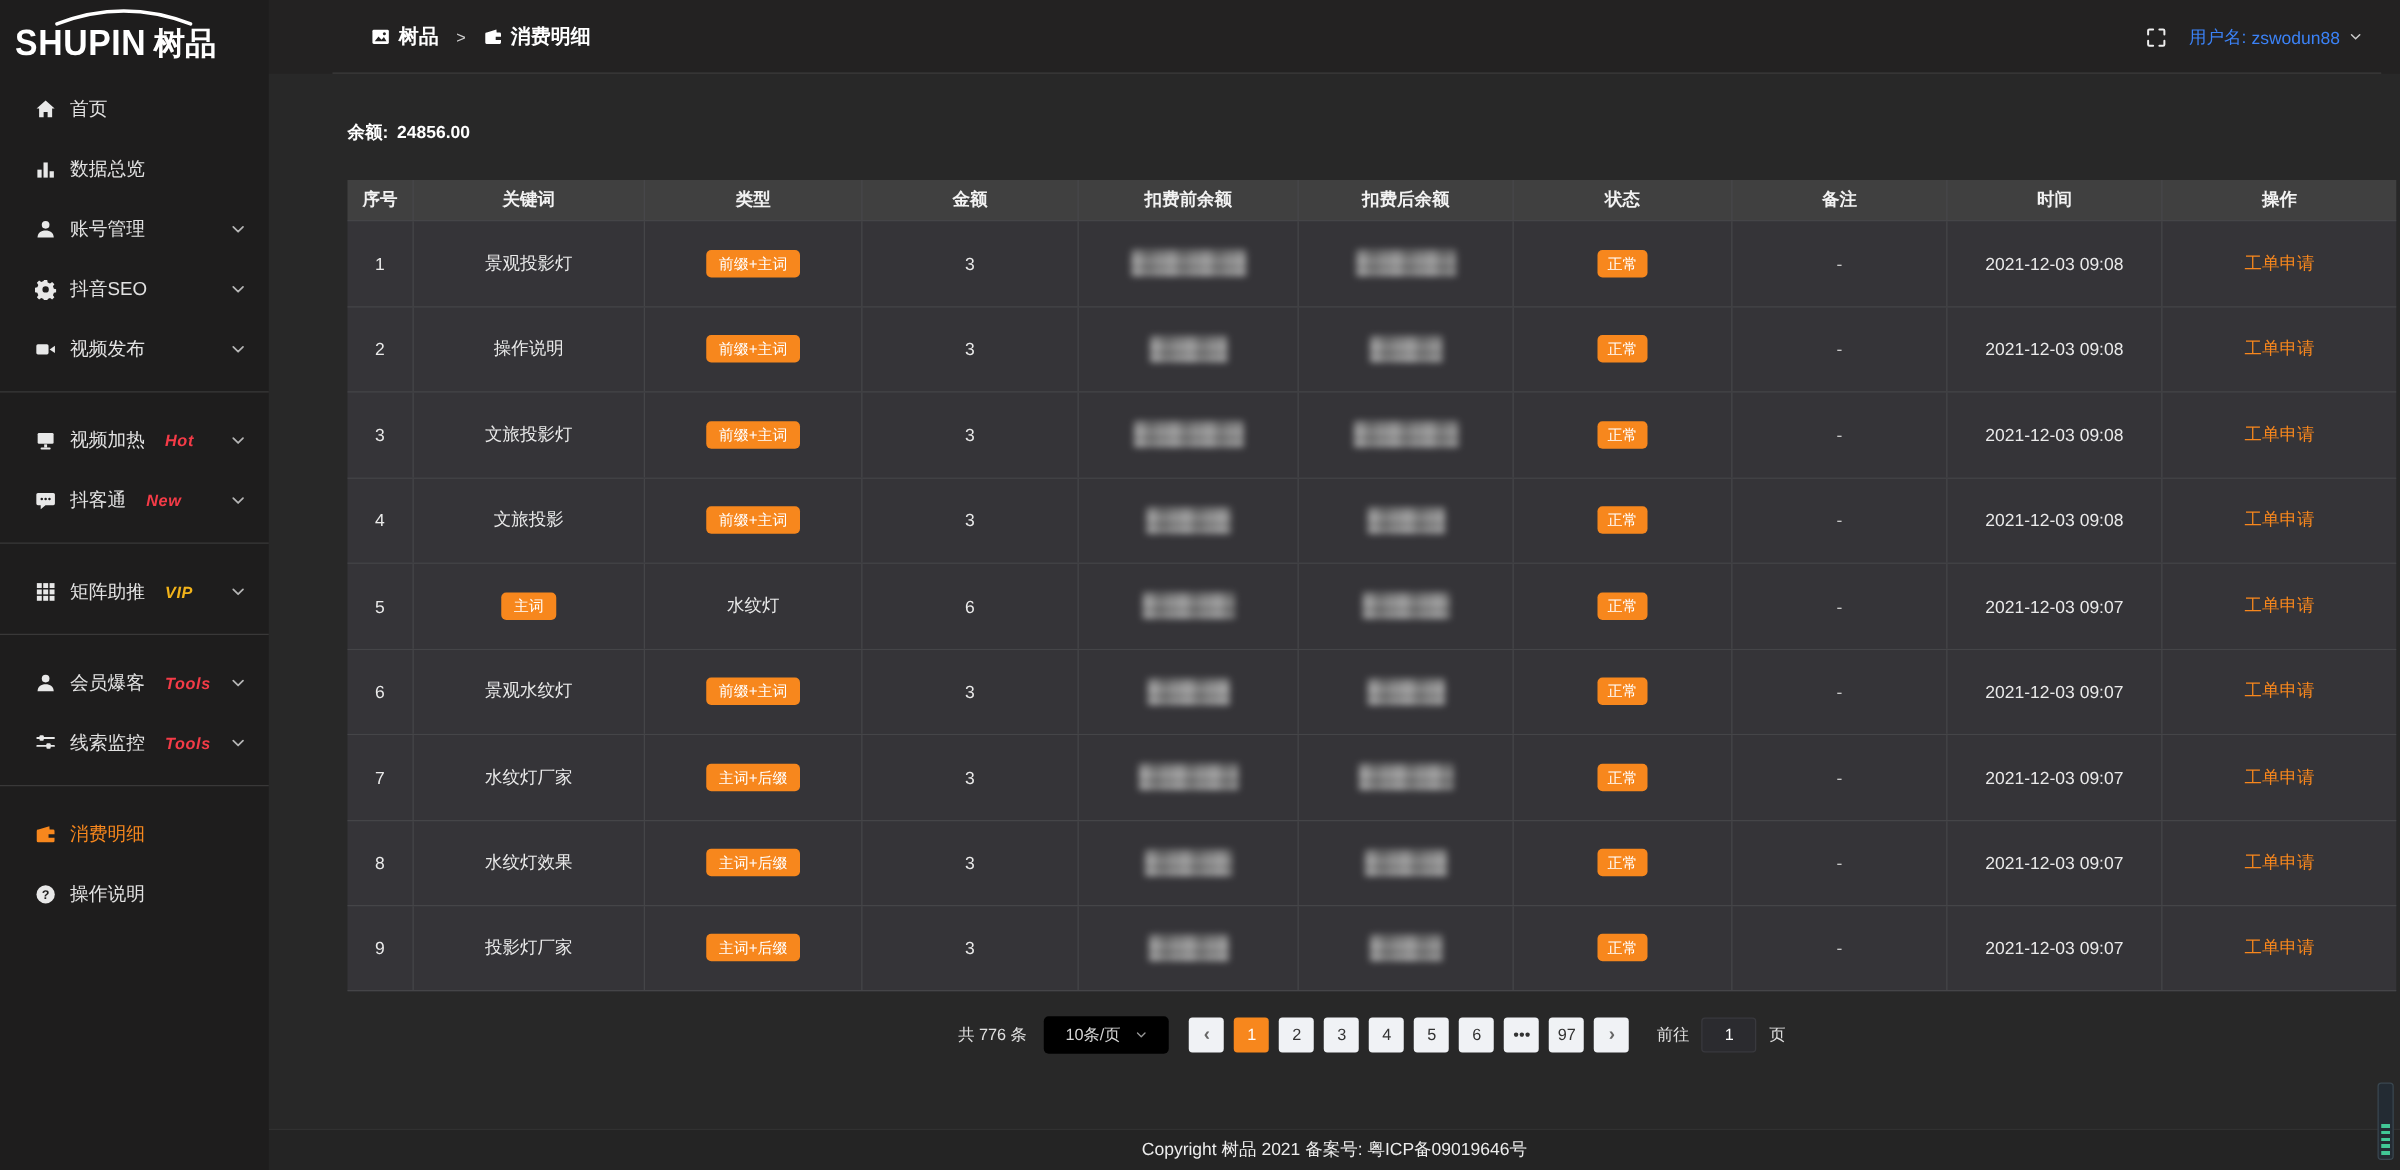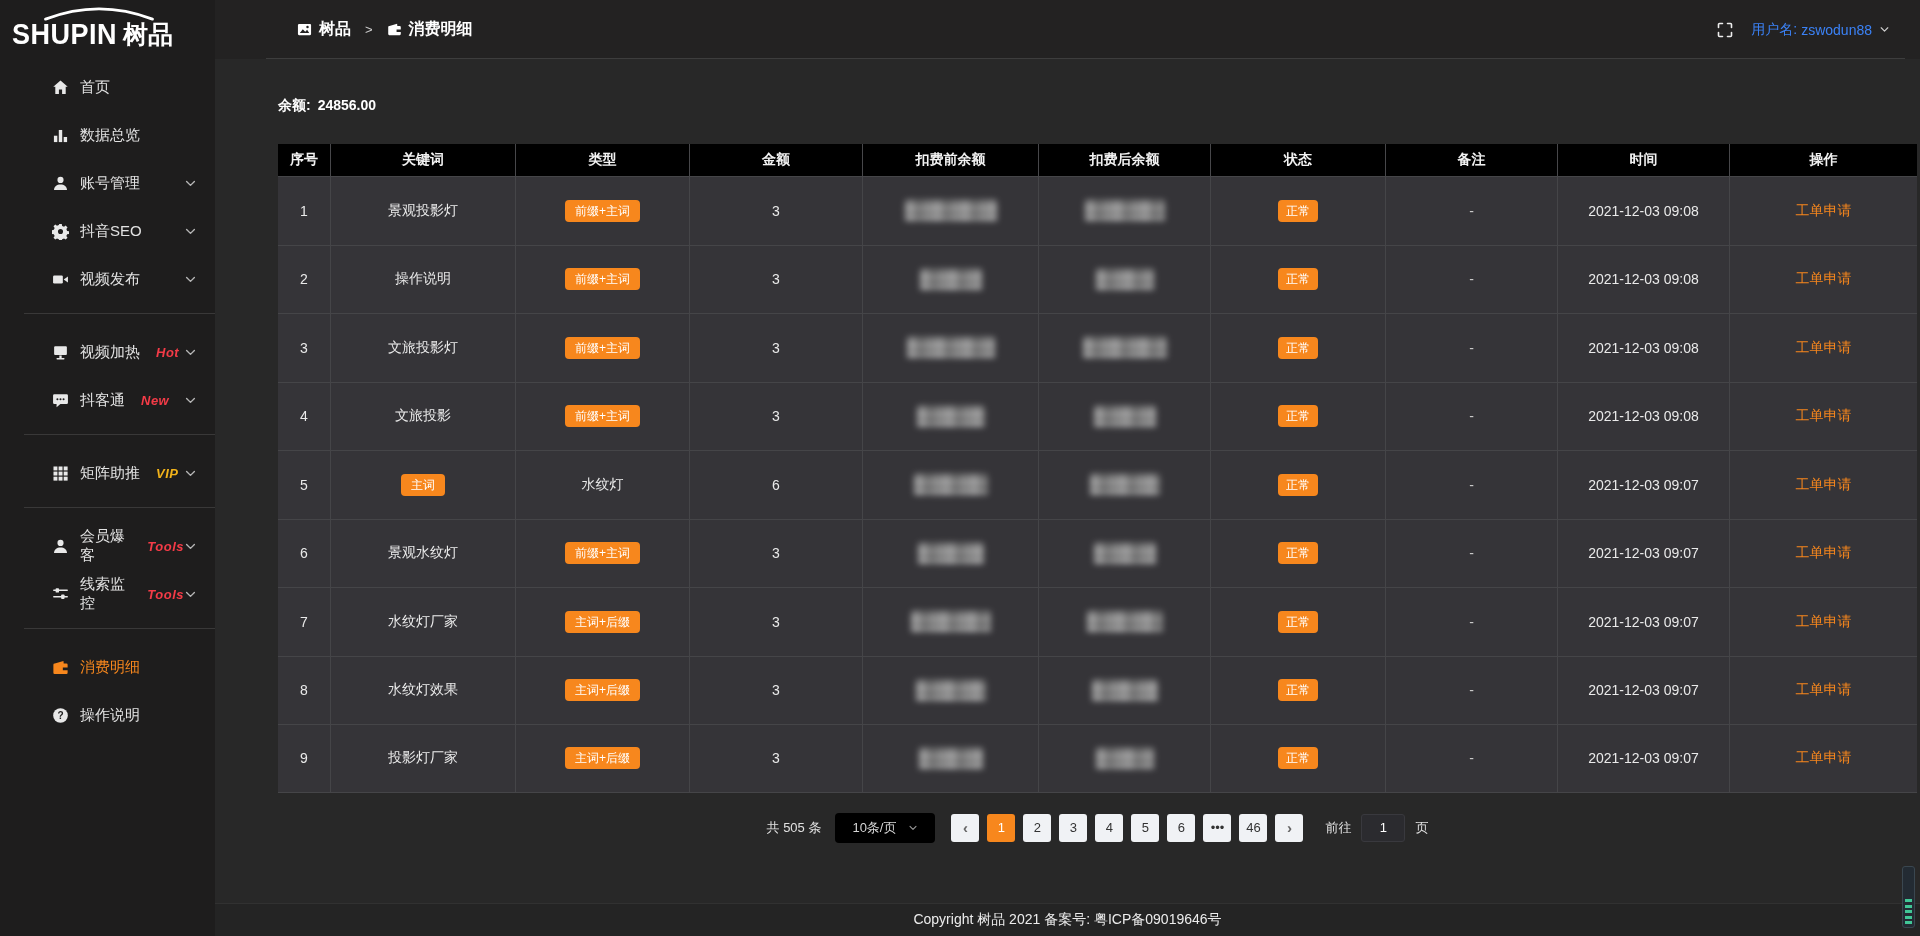--- a/index.html
+++ b/index.html
@@ -7,21 +7,21 @@
     font-family:"Liberation Sans","DejaVu Sans",sans-serif; }
   :root { --accent:#f7871d; --hot:#f43b47; --vip:#f2b31a; }
   .app { position:relative; width:1920px; height:936px; background:#282828; color:#e6e6e6; }
 
   
   .sidebar { position:absolute; left:0; top:0; width:215px; height:936px; background:#1e1d1d; z-index:3; }
   .logo { position:relative; padding:18px 0 0 12px; height:60px; white-space:nowrap; }
   .logo-arc { position:absolute; left:40px; top:6px; width:118px; height:15px; }
   .logo-en { font-size:27px; font-weight:700; letter-spacing:.5px; color:#fff; display:inline-block; transform:scaleY(1.08); }
   .logo-cn { font-size:25px; font-weight:700; color:#fff; margin-left:6px; }
-  .menu { padding-top:3px;margin-left:24px; }
+  .menu { padding-top:3px; }
   .menu-item { height:48px; display:flex; align-items:center; padding:0 18px 0 28px; cursor:pointer;
     color:#e2e2e2; font-size:15px; }
   .mi-icon { width:17px; height:17px; margin-right:11px; color:#e8e8e8; flex:none; }
   .menu-item.active { color:var(--accent); }
   .menu-item.active .mi-icon { color:var(--accent); }
   .mi-tag { font-style:italic; font-weight:700; font-size:13px; margin-left:16px; letter-spacing:.5px;text-align:center; }
   .mi-tag.hot { color:var(--hot); }
   .mi-tag.vip { color:var(--vip); }
   .mi-chevron { margin-left:auto; width:13px; height:13px; color:#b5b5b5; flex:none; }
   .menu-divider { height:1px; background:#393838; margin:10px 0 14px; }
@@ -40,21 +40,21 @@
   .user-chevron { width:11px; height:11px; color:#ccc; margin-left:3px; }
 
   
   .content { position:absolute; left:278px; top:59px; width:1639px; }
   .balance { margin-top:38px; font-size:14px; font-weight:700; color:#fff; }
   .balance-value { margin-left:7px; }
 
   .table { margin-top:29px; width:1639px; }
   .thead, .tr { display:grid;
     grid-template-columns:52px 185px 174px 173px 176px 172px 175px 172px 172px 188px; }
-  .thead { height:32px; background:#000000; }
+  .thead { height:32px; background:#404040; }
   .th { font-size:14px; font-weight:700; color:#f2f2f2; display:flex; align-items:center; justify-content:center;
     border-left:1px solid #47474a; height:100%; }
   .th:first-child { border-left:none; }
   .tr { height:68.5px; background:#353438; border-top:1px solid #454548; }
   .tbody .tr:last-child { border-bottom:1px solid #454548; }
   .td { display:flex; align-items:center; justify-content:center; font-size:14px; color:#eaeaea;
     border-left:1px solid #454548; height:100%; }
   .td:first-child { border-left:none; }
   .td.note-cell { color:#c8c8c8; }
   .badge { background:var(--accent); color:#fff; font-size:12px; line-height:1; padding:5px 10px;
@@ -532,39 +532,39 @@
             <div class="td note-cell">-</div>
             <div class="td time-cell">2021-12-03 09:07</div>
             <div class="td action-cell">
               <a class="action-link">工单申请</a>
             </div>
           </div>
         </div>
     </div>
 
     <div class="pagination">
-      <span class="pg-total">共 505 条</span>
+      <span class="pg-total">共 776 条</span>
       <div class="pg-size">
         <span>10条/页</span>
         <span class="icn pg-chevron">
             <svg viewBox="0 0 16 16">
               <path d="M3.2 5.5 8 10.3 12.8 5.5" fill="none" stroke="currentColor" stroke-width="1.7" stroke-linecap="round" stroke-linejoin="round"></path>
             </svg>
           </span>
       </div>
       <div class="pg-pages">
           <button class="pg-btn arrow">‹</button>
           <button class="pg-btn active">1</button>
           <button class="pg-btn ">2</button>
           <button class="pg-btn ">3</button>
           <button class="pg-btn ">4</button>
           <button class="pg-btn ">5</button>
           <button class="pg-btn ">6</button>
           <button class="pg-btn ">•••</button>
-          <button class="pg-btn ">46</button>
+          <button class="pg-btn ">97</button>
           <button class="pg-btn arrow">›</button>
         </div>
       <span class="pg-goto-label">前往</span>
       <input class="pg-goto" value="1" style="">
       <span>页</span>
     </div>
   </div>
 
   <div class="footer">
     <span>Copyright 树品 2021 备案号: 粤ICP备09019646号</span>

